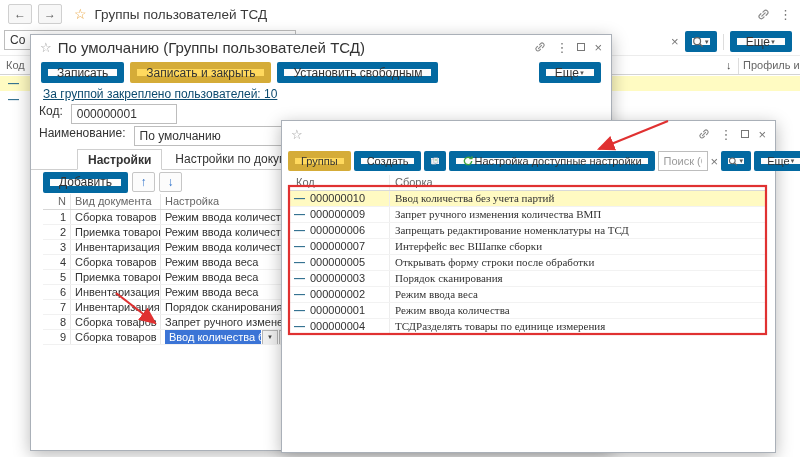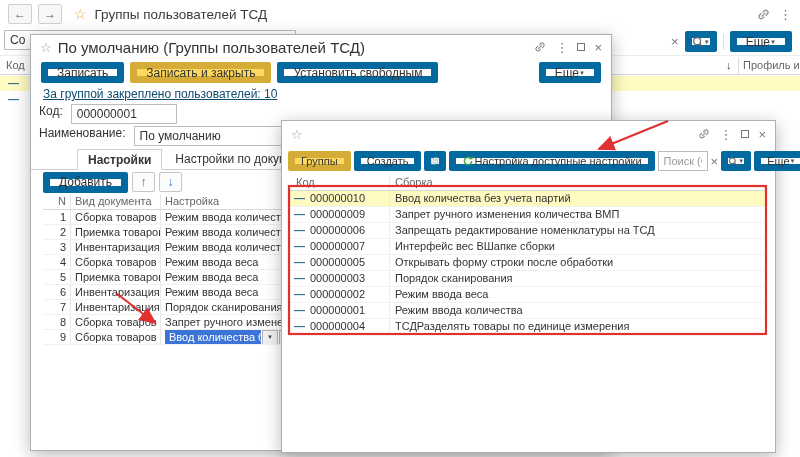--- a/index.html
+++ b/index.html
@@ -94,21 +94,21 @@
 #d2 .search { flex:0 1 86px; min-width:50px; height:20px; font-size:11px; }
 .t2 { margin:0 8px; }
 .t2-head { display:flex; height:16px; line-height:15px; font-size:11px; color:#666;
   border-bottom:1px solid #d9d9d9; }
 .t2-row { display:flex; height:16px; line-height:15px; font-size:11px; align-items:center;
   border-bottom:1px solid #f2f2f2; }
 .t2-row.selected { background:#fffac2; }
 .c2-code { width:100px; display:flex; align-items:center; gap:5px; padding-left:4px;
   border-right:1px solid #ededed; }
 .c2-code .dash { color:#31708f; font-weight:bold; font-size:11px; }
-.c2-name { flex:1; padding:0 5px; white-space:nowrap; overflow:hidden; }
+.c2-name { flex:1; padding:0 5px; white-space:nowrap; overflow:hidden;font-family:Liberation Serif, serif; }
 .t2-head .h-code { width:100px; padding-left:6px; border-right:1px solid #ededed; }
 .t2-head .h-name { flex:1; padding:0 5px; }
 
 
 .overlay { position:absolute; left:0; top:0; z-index:60; pointer-events:none; }
 </style>
 </head>
 <body>
 
 <div class="mainbar">

